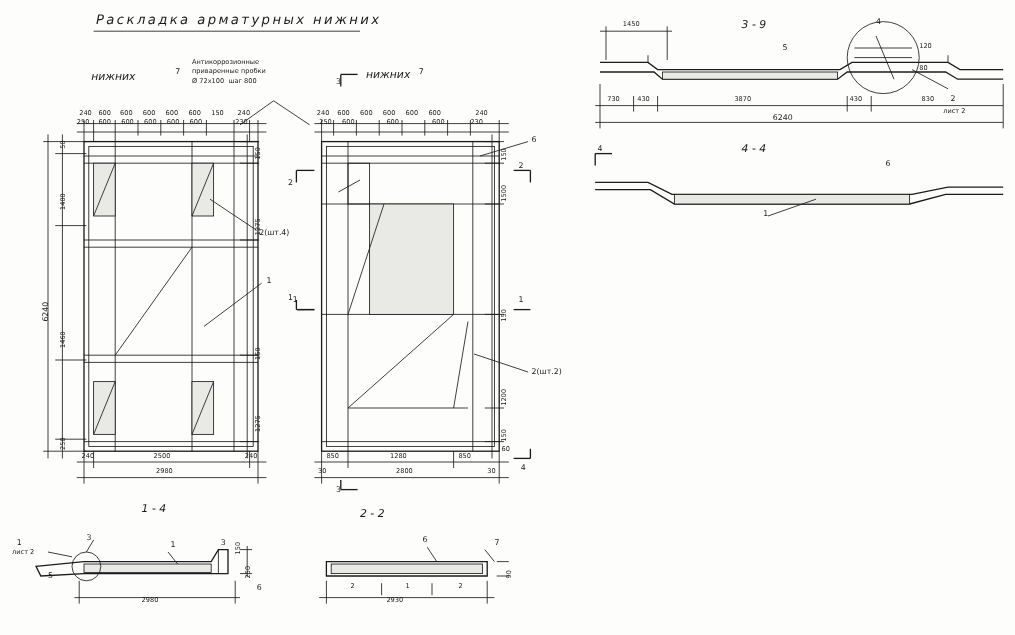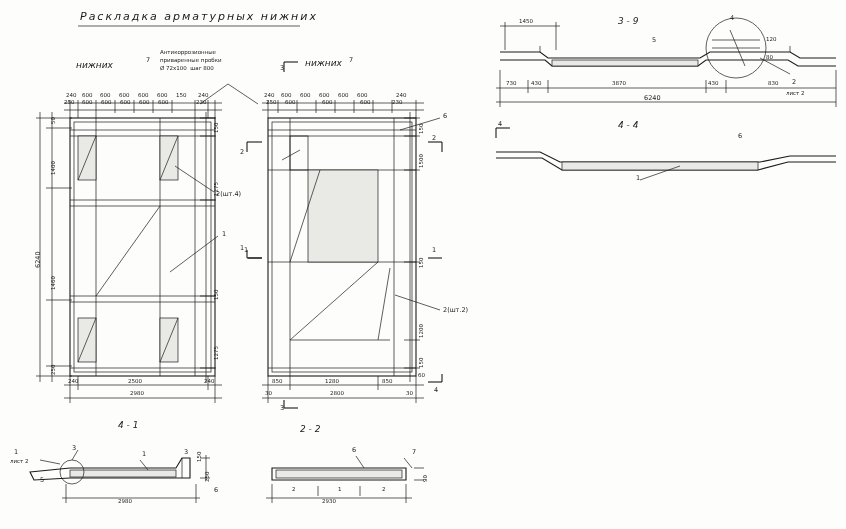--- a/index.html
+++ b/index.html
@@ -325,21 +325,21 @@
   <div class="lbl t6" style="left:349px;top:56px;">7</div>
   <div class="lbl t6" style="left:443px;top:112px;">6</div>
   <div class="lbl t6" style="left:443px;top:306px;">2(шт.2)</div>
   <div class="lbl t6" style="left:280px;top:64px;">3</div>
   <div class="lbl t6" style="left:280px;top:404px;">3</div>
   <div class="lbl t6" style="left:432px;top:134px;">2</div>
   <div class="lbl t6" style="left:244px;top:246px;">1</div>
   <div class="lbl t6" style="left:432px;top:246px;">1</div>
   <div class="lbl t6" style="left:434px;top:386px;">4</div>
 
-  <div class="lbl hand t8" style="left:118px;top:420px;">4 - 1</div>
+  <div class="lbl hand t8" style="left:118px;top:420px;">1 - 4</div>
   <div class="lbl hand t8" style="left:300px;top:424px;">2 - 2</div>
   <div class="lbl hand t8" style="left:618px;top:16px;">3 - 9</div>
   <div class="lbl hand t8" style="left:618px;top:120px;">4 - 4</div>
 
   <div class="lbl t5" style="left:519px;top:18px;">1450</div>
   <div class="lbl t5" style="left:506px;top:80px;">730</div>
   <div class="lbl t5" style="left:531px;top:80px;">430</div>
   <div class="lbl t5" style="left:612px;top:80px;">3870</div>
   <div class="lbl t5" style="left:708px;top:80px;">430</div>
   <div class="lbl t5" style="left:768px;top:80px;">830</div>

